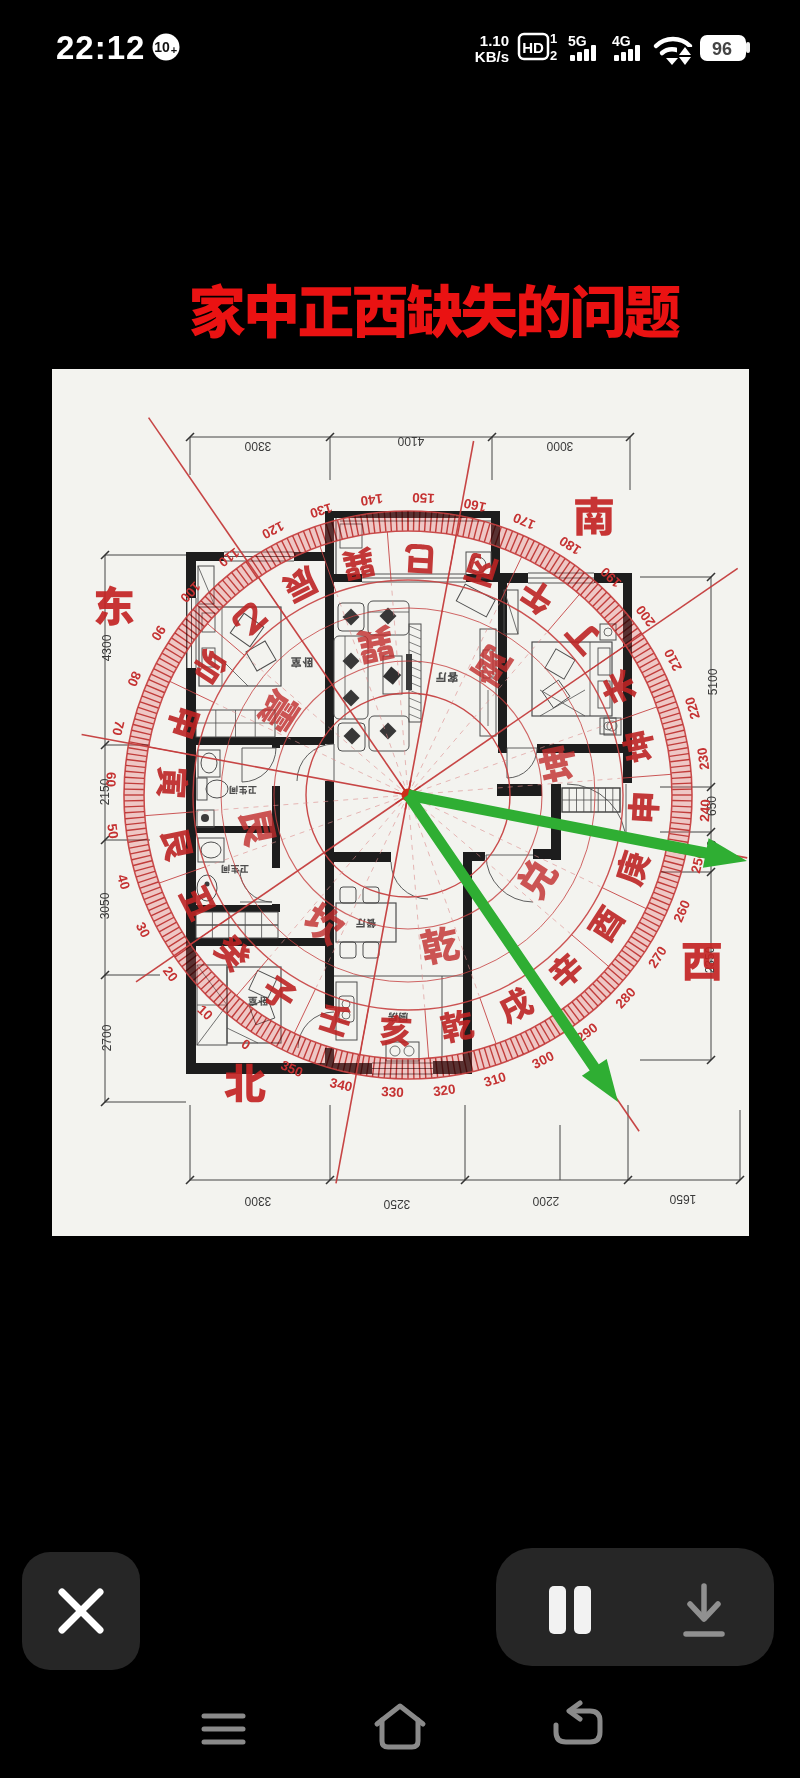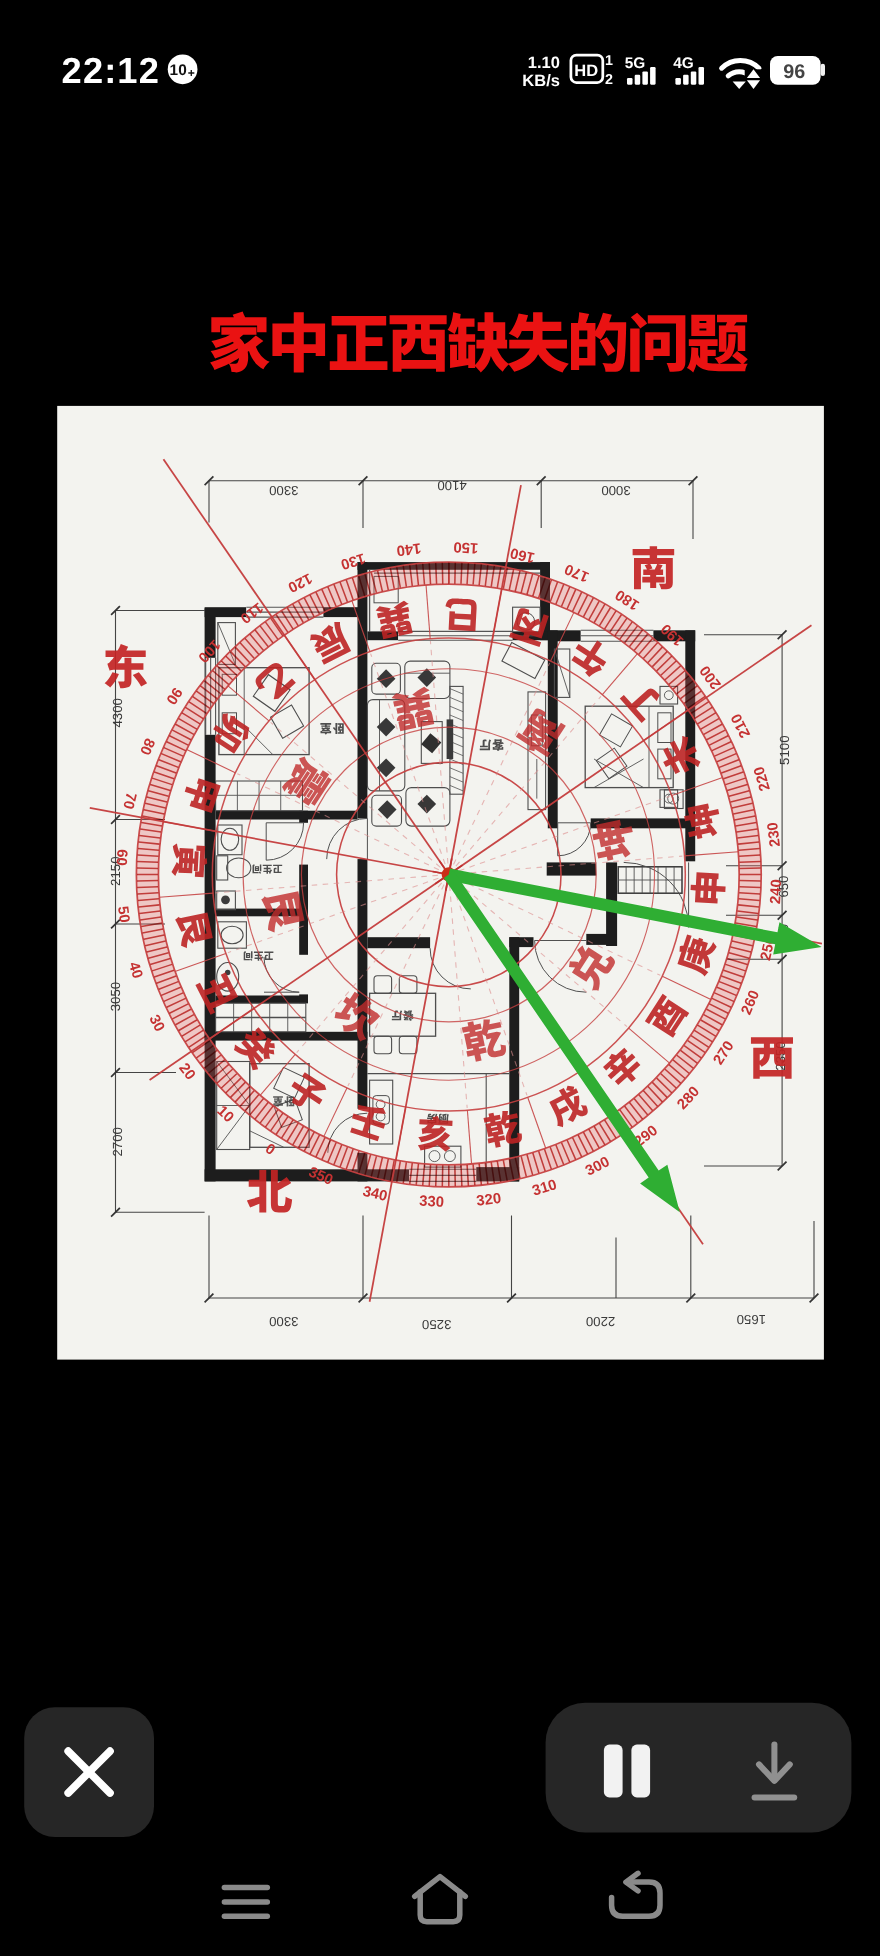--- a/index.html
+++ b/index.html
@@ -1,20 +1,20 @@
 <!DOCTYPE html>
 <html><head><meta charset="utf-8">
 <style>
 html,body{margin:0;padding:0;background:#000;width:800px;height:1778px;overflow:hidden}
 body{font-family:"Liberation Sans", sans-serif;position:relative}
 .abs{position:absolute}
 </style></head>
 <body>
 
-<div class="abs" style="left:0;top:16px;width:800px;height:95px">
+<div class="abs" style="left:0;top:0;width:800px;height:95px">
 <svg width="800" height="95" viewBox="0 0 800 95">
 
 <text x="56" y="59" font-size="33" font-weight="bold" fill="#fff" font-family="Liberation Sans, sans-serif" letter-spacing="1">22:12</text>
 
 <circle cx="166" cy="47" r="13.5" fill="#fff"></circle>
 <text x="162" y="52" font-size="14" font-weight="bold" fill="#111" font-family="Liberation Sans, sans-serif" text-anchor="middle">10</text>
 <text x="174" y="54" font-size="11" font-weight="bold" fill="#111" font-family="Liberation Sans, sans-serif" text-anchor="middle">+</text>
 
 <text x="509" y="46" font-size="15" font-weight="bold" fill="#fff" text-anchor="end" font-family="Liberation Sans, sans-serif">1.10</text>
 <text x="509" y="62" font-size="15" font-weight="bold" fill="#fff" text-anchor="end" font-family="Liberation Sans, sans-serif">KB/s</text>

